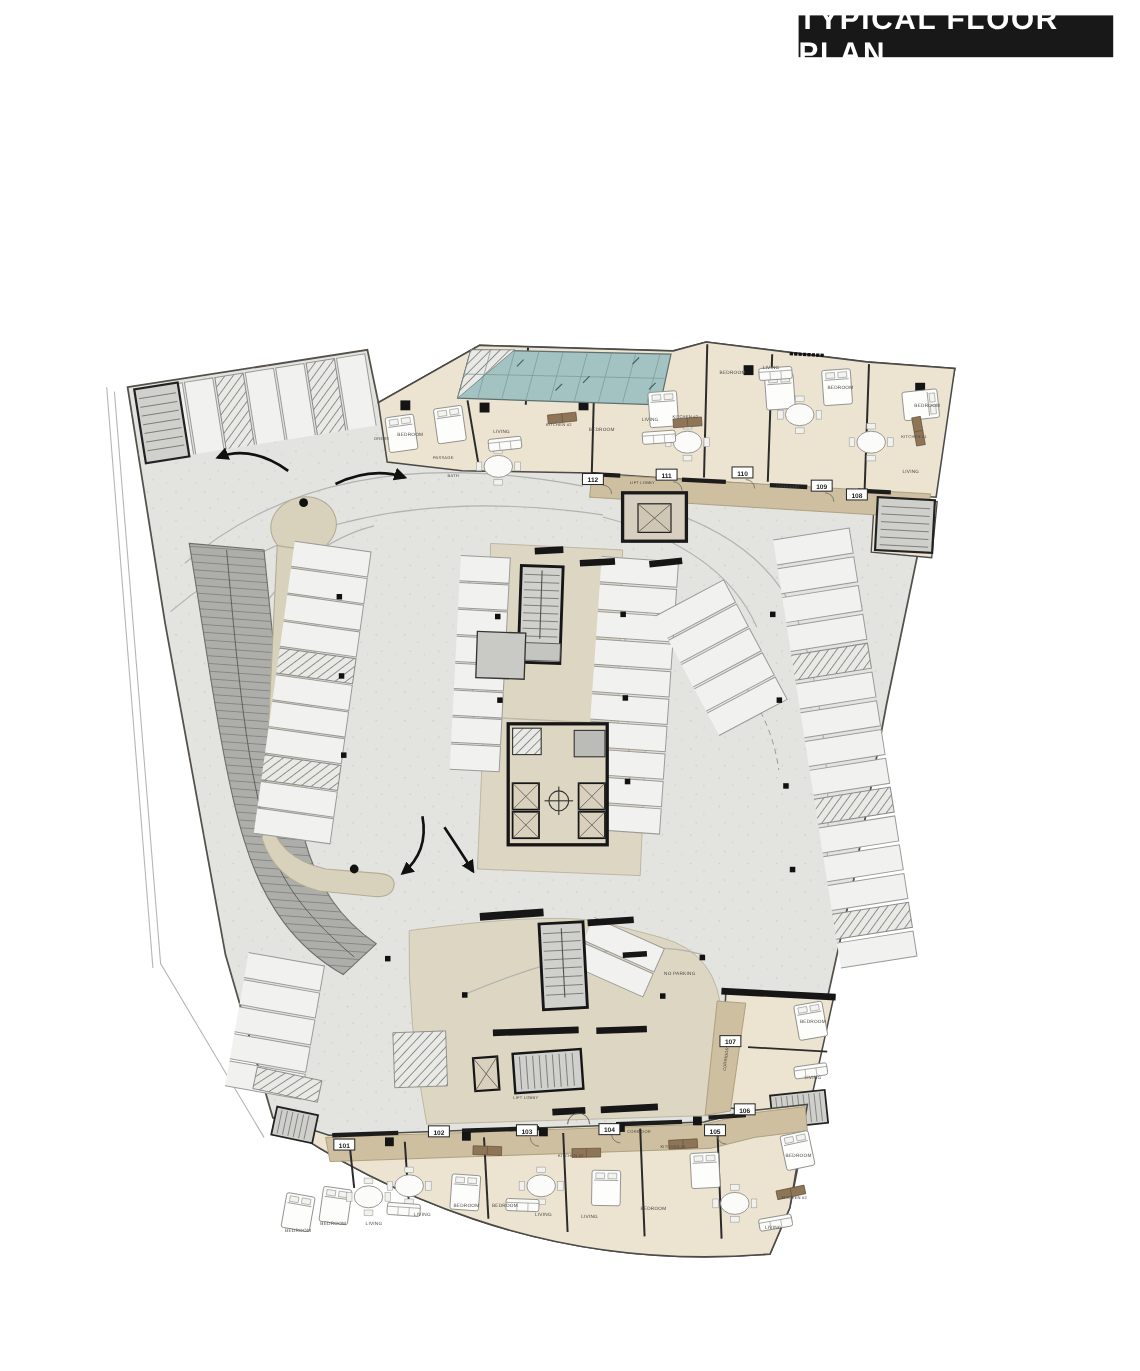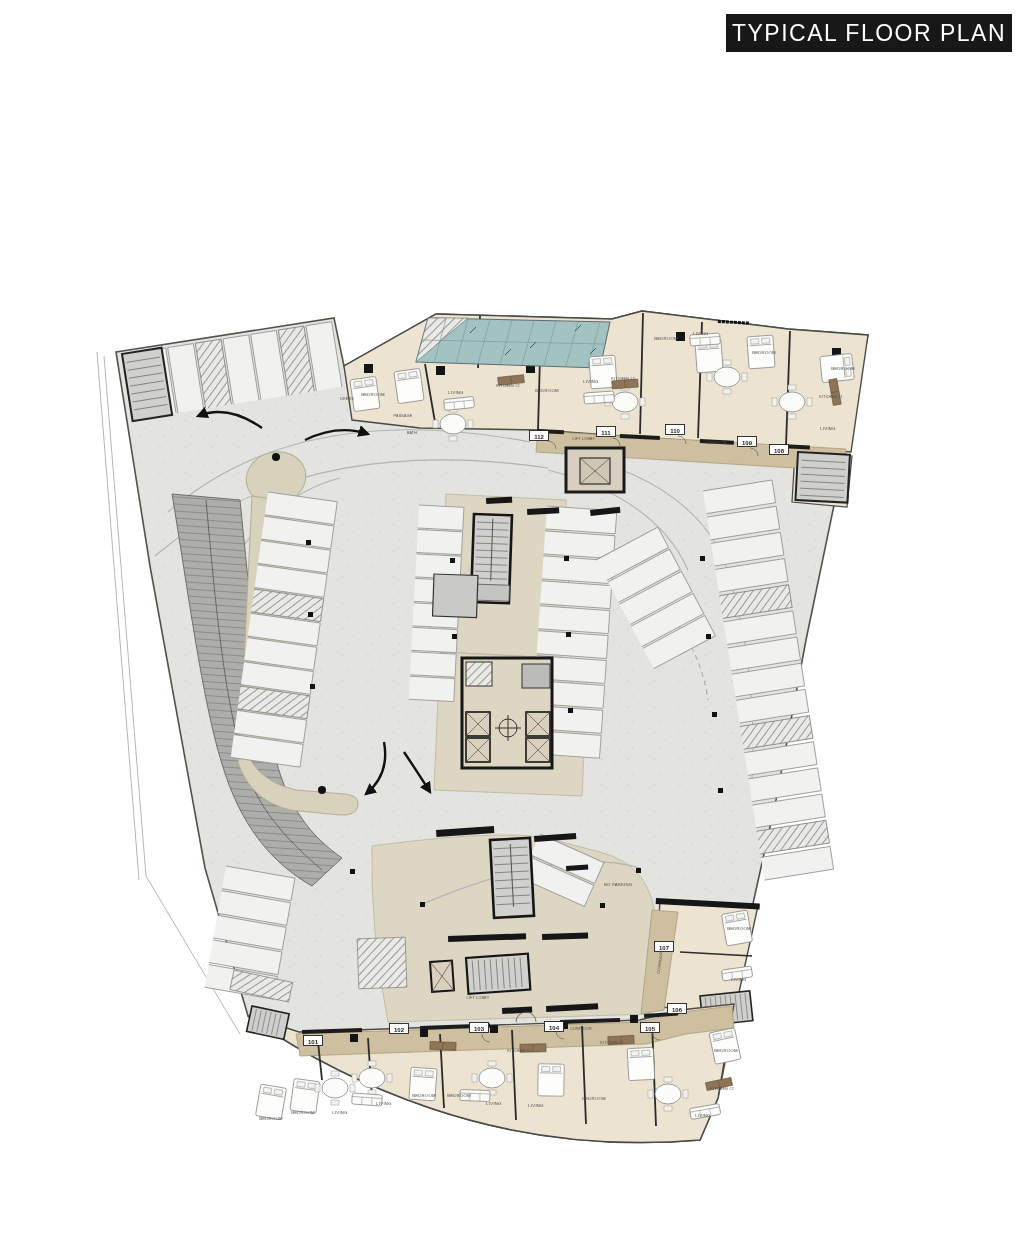--- a/index.html
+++ b/index.html
@@ -1,20 +1,20 @@
 <!DOCTYPE html>
 <html><head>
 <meta charset="utf-8">
 <style>
   html,body{margin:0;padding:0;background:#fff;}
   .page{position:relative;width:1036px;height:1246px;background:#ffffff;overflow:hidden;
         font-family:"Liberation Sans",sans-serif;}
   .titlebar{position:absolute;left:726px;top:14px;width:286px;height:38px;background:#181818;
             color:#ffffff;display:flex;align-items:center;justify-content:center;
-            font-weight:normal;font-size:23px;letter-spacing:1.5px;}
+            font-weight:bold;font-size:27px;letter-spacing:1.5px;}
   svg.plan{position:absolute;left:0;top:0;}
   .rl{font-family:"Liberation Sans",sans-serif;font-size:4.3px;fill:#4a4a48;text-anchor:middle;letter-spacing:.2px;}
   .rls{font-size:3.7px;}
   .ut{font-family:"Liberation Sans",sans-serif;font-weight:bold;font-size:6px;fill:#1c1c1c;text-anchor:middle;}
 </style>
 </head>
 <body>
 
 <div class="page">
 

